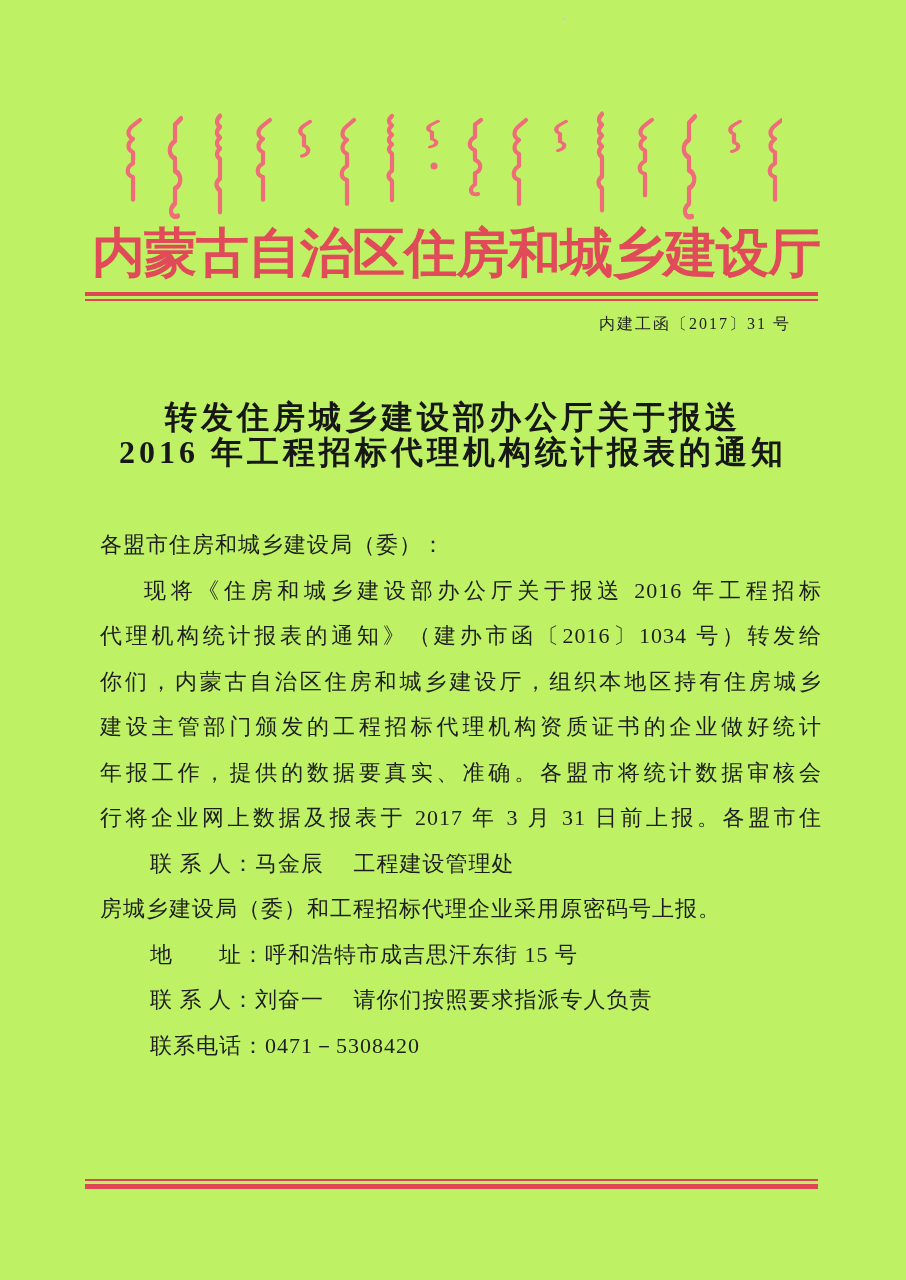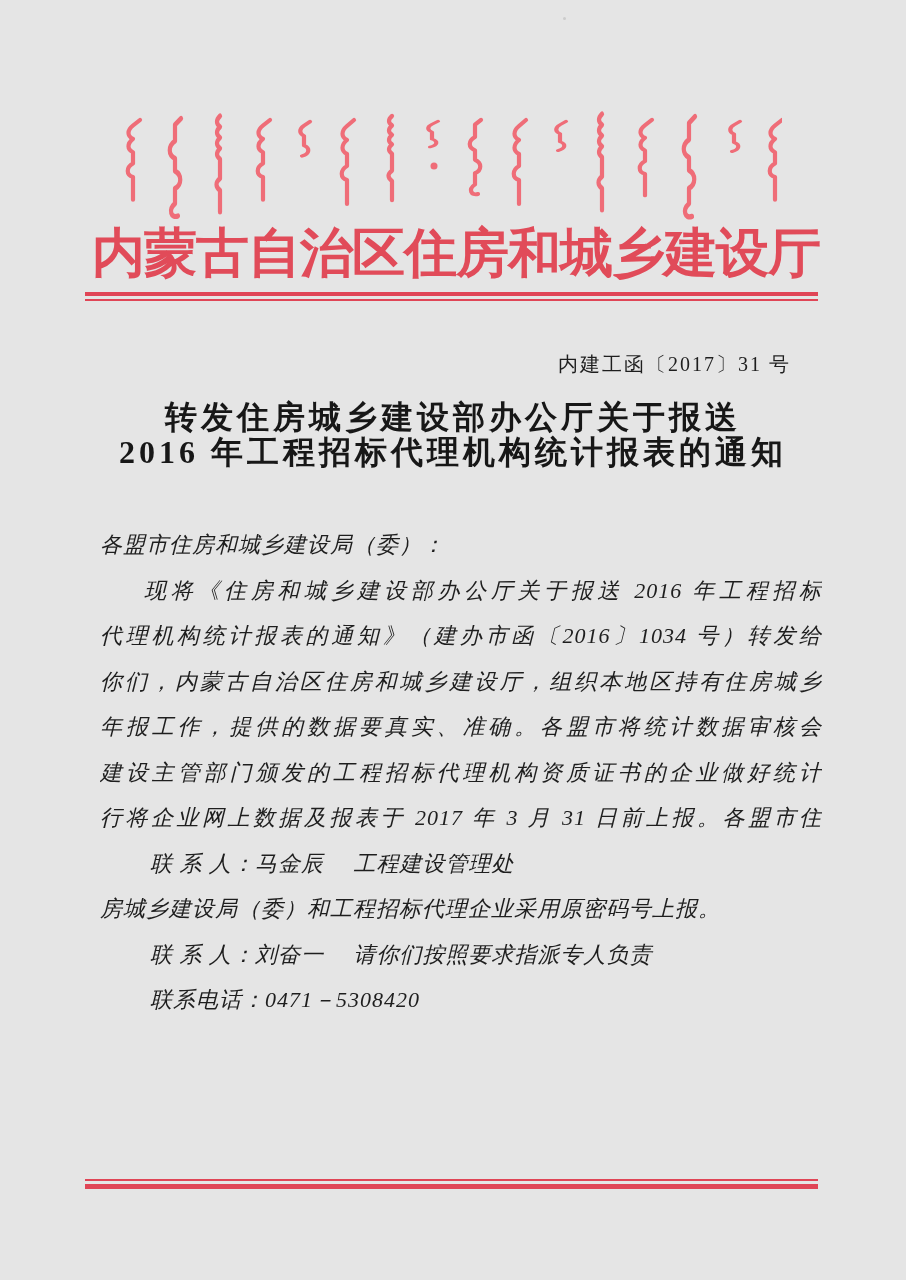--- a/index.html
+++ b/index.html
@@ -1,20 +1,20 @@
 <!DOCTYPE html>
 <html><head>
 <meta charset="utf-8">
 <style>
   html,body{margin:0;padding:0;background:#888;}
   .page{
     position:relative;
     width:906px;height:1280px;
     margin:0 auto;
-    background:#e5e5e5;
+    background:#bef264;
     font-family:"Liberation Serif","DejaVu Serif",serif;
     color:#1e1e1e;
     overflow:hidden;
   }
   
   .mongolian{position:absolute;left:122px;top:110px;}
   .mongolian path{stroke:#ef6d78;stroke-width:4.2;fill:none;stroke-linecap:round;stroke-linejoin:round;}
   .mongolian .f{fill:#ef6d78;stroke:none;}
   
   .dept{
@@ -24,33 +24,33 @@
     text-align:justify;text-align-last:justify;
     white-space:nowrap;letter-spacing:-1px;
   }
   .rule{position:absolute;left:85px;width:733px;background:#e04556;}
   .rule-top-thick{top:292px;height:4px;}
   .rule-top-thin{top:299px;height:2px;}
   .rule-bottom-thin{top:1179px;height:2px;}
   .rule-bottom-thick{top:1184px;height:5px;}
   .docnum{
     position:absolute;left:85px;top:308px;width:706px;
-    text-align:right;font-size:20px;letter-spacing:2px;line-height:32px;margin-top:40px;
+    text-align:right;font-size:16px;letter-spacing:2px;line-height:32px;
   }
   .title-line{
     position:absolute;left:0;width:906px;text-align:center;
     font-size:32px;font-weight:bold;letter-spacing:4px;line-height:42px;color:#171717;
   }
   .title1{top:396px;}
   .title2{top:431px;}
   .docbody{
     position:absolute;left:100px;top:522px;width:722px;
     font-size:22px;letter-spacing:1px;
   }
-  .bline{height:45.5px;line-height:45.5px;overflow:hidden;font-style:italic;}
+  .bline{height:45.5px;line-height:45.5px;overflow:hidden;}
   .just{text-align:justify;text-align-last:justify;}
   .indent{text-indent:2em;}
   .contact{padding-left:50px;}
   .speck{position:absolute;width:3px;height:3px;border-radius:50%;background:#cccccc;}
 </style>
 </head>
 <body>
 
 <div class="page">
 
@@ -128,25 +128,26 @@
   <div class="docnum">内建工函〔2017〕31 号</div>
 
   <div class="title-line title1">转发住房城乡建设部办公厅关于报送</div>
   <div class="title-line title2">2016 年工程招标代理机构统计报表的通知</div>
 
   <div class="docbody">
     <div class="bline">各盟市住房和城乡建设局（委）：</div>
     <div class="bline just indent">现将《住房和城乡建设部办公厅关于报送 2016 年工程招标</div>
     <div class="bline just">代理机构统计报表的通知》（建办市函〔2016〕1034 号）转发给</div>
     <div class="bline just">你们，内蒙古自治区住房和城乡建设厅，组织本地区持有住房城乡</div>
+    <div class="bline just">建设主管部门颁发的工程招标代理机构资质证书的企业做好统计</div>
     <div class="bline just">年报工作，提供的数据要真实、准确。各盟市将统计数据审核会</div>
-    <div class="bline just">建设主管部门颁发的工程招标代理机构资质证书的企业做好统计</div>
     <div class="bline just">行将企业网上数据及报表于 2017 年 3 月 31 日前上报。各盟市住</div>
     <div class="bline contact">联 系 人：马金辰　 工程建设管理处</div>
     <div class="bline">房城乡建设局（委）和工程招标代理企业采用原密码号上报。</div>
+    <div class="bline contact">地　　址：呼和浩特市成吉思汗东街 15 号</div>
     <div class="bline contact">联 系 人：刘奋一　 请你们按照要求指派专人负责</div>
     <div class="bline contact">联系电话：0471－5308420</div>
   </div>
 
   <div class="rule rule-bottom-thin"></div>
   <div class="rule rule-bottom-thick"></div>
 
   <div class="speck" style="left:563px;top:17px;"></div>
 
 </div>

